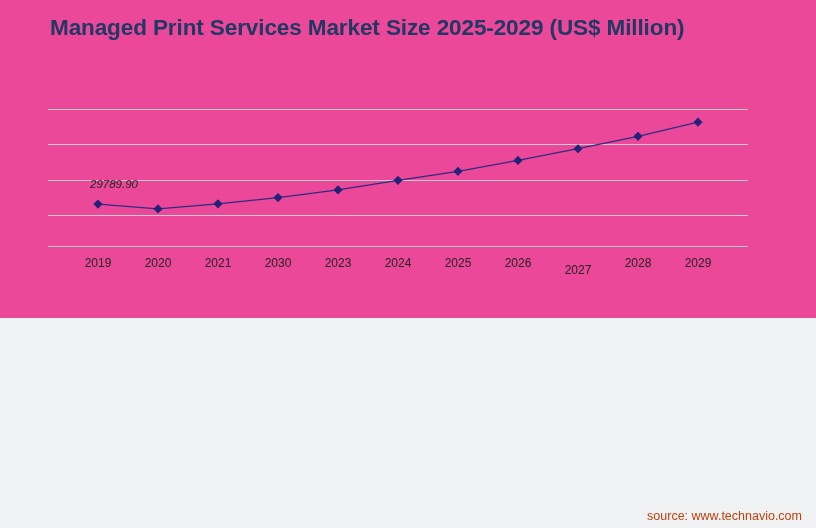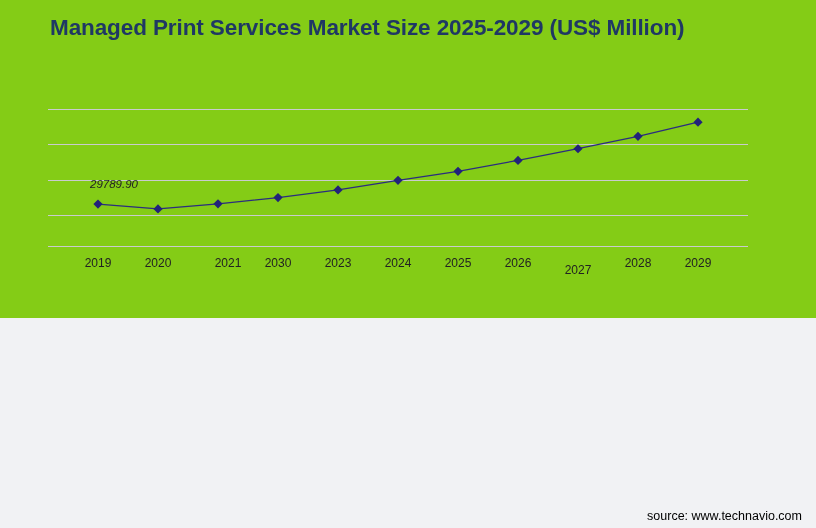--- a/index.html
+++ b/index.html
@@ -6,21 +6,21 @@
   body{
     width:816px;height:528px;
     background:#f2f3f5;
     font-family:"Liberation Sans",sans-serif;
     overflow:hidden;position:relative;
   }
   #page{position:relative;width:816px;height:528px;}
 
   .chart-panel{
     position:absolute;left:0;top:0;width:816px;height:318px;
-    background:#84cc16;
+    background:#ec4899;
   }
   .metrics-panel{
     position:absolute;left:0;top:318px;width:816px;height:210px;
     background:#f1f2f4;
   }
 
   .chart-title{
     position:absolute;left:50px;top:14px;width:680px;
     font-size:22.5px;font-weight:bold;color:#1f3864;
     line-height:1.22;letter-spacing:-0.1px;
@@ -41,21 +41,21 @@
   .xaxis{
     position:absolute;left:48px;top:256px;width:700px;height:20px;
   }
   .xtick{
     position:absolute;top:0;font-size:12px;color:#222;
     text-align:center;transform:translateX(-50%);white-space:nowrap;
   }
 
   .source{
     position:absolute;right:14px;bottom:5px;
-    font-size:12.5px;color:#000000;
+    font-size:12.5px;color:#c2410c;
   }
 </style>
 </head>
 <body>
 
 <div id="page">
 
   <div class="chart-panel">
 
     <div class="chart-title">Managed Print Services Market Size 2025-2029 (US$ Million)</div>
@@ -81,21 +81,21 @@
           <polygon points="590,31.714374999999997 594.6,36.314375 590,40.914375 585.4,36.314375" fill="#22227a"></polygon>
           <polygon points="650,17.61193749999999 654.6,22.21193749999999 650,26.811937499999992 645.4,22.21193749999999" fill="#22227a"></polygon>
         </svg>
 
       <div class="datalabel" id="dl0" style="left: 42px; top: 78.087px;">29789.90</div>
     </div>
 
     <div class="xaxis" id="xaxis">
         <div class="xtick" style="left: 50px;">2019</div>
         <div class="xtick" style="left: 110px;">2020</div>
-        <div class="xtick" style="left: 180px;">2021</div>
+        <div class="xtick" style="left: 170px;">2021</div>
         <div class="xtick" style="left: 230px;">2030</div>
         <div class="xtick" style="left: 290px;">2023</div>
         <div class="xtick" style="left: 350px;">2024</div>
         <div class="xtick" style="left: 410px;">2025</div>
         <div class="xtick" style="left: 470px;">2026</div>
         <div class="xtick" style="left: 530px; margin-top: 7px;">2027</div>
         <div class="xtick" style="left: 590px;">2028</div>
         <div class="xtick" style="left: 650px;">2029</div>
       </div>
   </div>

